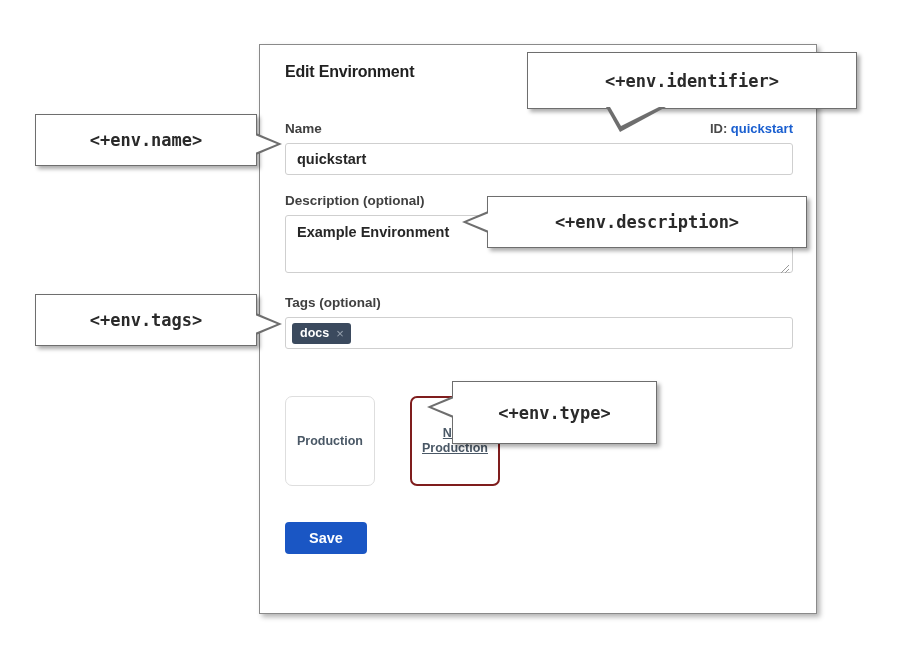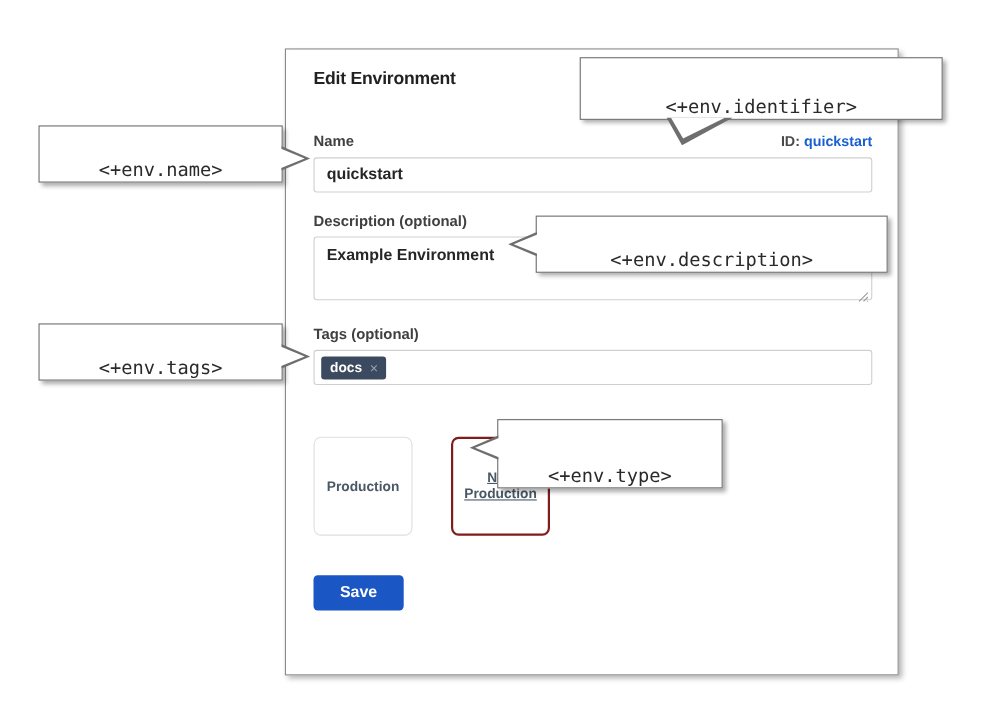--- a/index.html
+++ b/index.html
@@ -225,28 +225,29 @@
     cursor: pointer;
   }
 
   
   .callout {
     position: absolute;
     background: #ffffff;
     border: 1.5px solid #6e6e6e;
     box-shadow: 3px 3px 4px rgba(0,0,0,0.33);
     display: flex;
-    align-items: flex-end;
+    align-items: center;
     justify-content: center;
     font-family: "DejaVu Sans Mono", "Liberation Mono", monospace;
     font-size: 17px;
     color: #2a2a2a;
     box-sizing: border-box;
     z-index: 5;
     white-space: nowrap;
+    font-weight: bold;
   }
 
   
   .callout.tail-right .tail-outer {
     position: absolute;
     right: -26px;
     top: 18px;
     width: 0; height: 0;
     border-top: 11px solid transparent;
     border-bottom: 11px solid transparent;

